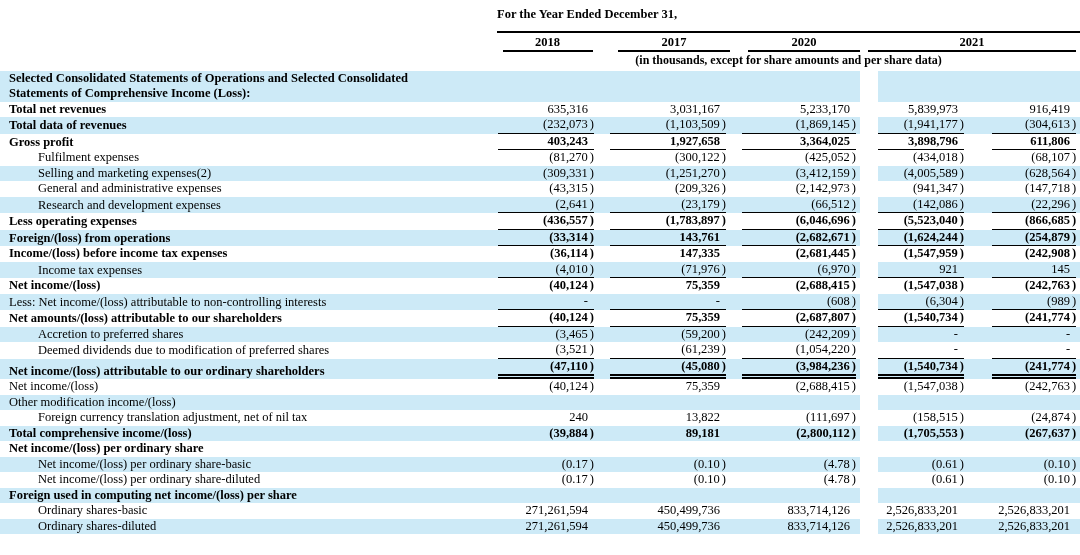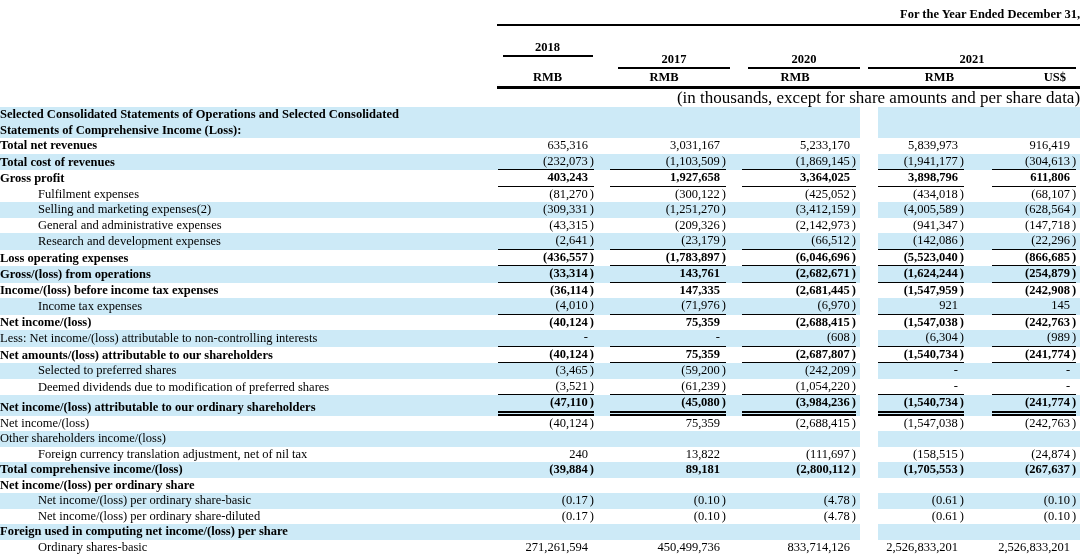--- a/index.html
+++ b/index.html
@@ -10,34 +10,34 @@
   .page { width:1080px; height:555px; padding-top:7px; }
 
   table { border-collapse:collapse; table-layout:fixed; width:1080px; }
   td { padding:0; vertical-align:bottom; font-size:12.5px; line-height:15.5px; }
 
   
   col.w-lbl{width:497px;} col.w-c0{width:101px;} col.w-c1{width:132px;}
   col.w-c2{width:130px;}  col.w-gap{width:18px;} col.w-c3{width:90px;} col.w-c4{width:112px;}
 
   
-  .titlecell { border-bottom:2px solid var(--ink); text-align:right; font-weight:bold; padding-bottom:1px; }
+  .titlecell { border-bottom:2px solid var(--ink); text-align:left; font-weight:bold; padding-bottom:8px; }
   .yc { padding-top:2px; }
   .yr { font-weight:bold; text-align:center; border-bottom:2px solid var(--ink); }
-  td.yc0 .yr { width:90px; margin:12px auto; }
+  td.yc0 .yr { width:90px; margin:0 auto; }
   td.yc1 .yr { width:112px; margin-left:auto; }
   td.yc2 .yr { width:112px; margin-left:auto; }
   td.yc3 .yr { width:208px; margin-left:auto; margin-right:4px; }
   .cur { font-weight:bold; text-align:center; padding-top:1px; }
   .cur.cr { text-align:right; padding-right:14px; }
   .hv { border-bottom:3px solid var(--ink); }
-  .units { text-align:right; font-weight:normal; font-size:17px; padding:1px 0 2px 0; }
+  .units { text-align:center; font-weight:bold; font-size:12px; padding:1px 0 2px 0; }
 
   
-  .lbl { padding-left:0; white-space:pre-line; }
+  .lbl { padding-left:9px; white-space:pre-line; }
   .lbl.ind { padding-left:38px; }
   .b { font-weight:bold; }
   td.num { text-align:right; padding-right:4px; }
   .v { margin-left:auto; text-align:right; min-height:15px; }
   td.c0 .v{width:96px;} td.c1 .v{width:116px;} td.c2 .v{width:114px;}
   td.c3 .v{width:86px;} td.c4 .v{width:84px;}
   .v.ub { border-bottom:1.5px solid var(--ink); }
   .v.ud { border-bottom:5px double var(--ink);font-family:Liberation Serif, serif; }
   tr.shade td { background:var(--stripe); }
   tr.shade td.gap { background:#ffffff; }
@@ -73,29 +73,20 @@
           </td>
         <td class="yc yc2">
             <div class="yr">2020</div>
           </td>
         <td class="yc yc3" colspan="3">
             <div class="yr">2021</div>
           </td>
       </tr>
       <tr>
         <td class="lbl"></td>
-        <td class="cur hv">RMB</td>
-        <td class="cur hv">RMB</td>
-        <td class="cur hv">RMB</td>
-        <td class="gap hv"></td>
-        <td class="cur hv cr">RMB</td>
-        <td class="cur hv cr">US$</td>
-      </tr>
-      <tr>
-        <td class="lbl"></td>
         <td colspan="6" class="units">(in thousands, except for share amounts and per share data)</td>
       </tr>
     </thead>
     <tbody id="tbody">
         <tr class="shade">
           <td class="lbl b">Selected Consolidated Statements of Operations and Selected Consolidated
 Statements of Comprehensive Income (Loss):</td>
           <td class="num c0">
             <div class="v"></div>
           </td>
@@ -126,21 +117,21 @@
           </td>
           <td class="gap"></td>
           <td class="num c3">
             <div class="v">5,839,973<span class="pp"></span></div>
           </td>
           <td class="num c4">
             <div class="v">916,419<span class="pp"></span></div>
           </td>
         </tr>
         <tr class="shade">
-          <td class="lbl b">Total cost of revenues</td>
+          <td class="lbl b">Total data of revenues</td>
           <td class="num c0">
             <div class="v ub">(232,073<span class="pg"></span>)</div>
           </td>
           <td class="num c1">
             <div class="v ub">(1,103,509<span class="pg"></span>)</div>
           </td>
           <td class="num c2">
             <div class="v ub">(1,869,145<span class="pg"></span>)</div>
           </td>
           <td class="gap"></td>
@@ -240,40 +231,40 @@
           </td>
           <td class="gap"></td>
           <td class="num c3">
             <div class="v ub">(142,086<span class="pg"></span>)</div>
           </td>
           <td class="num c4">
             <div class="v ub">(22,296<span class="pg"></span>)</div>
           </td>
         </tr>
         <tr>
-          <td class="lbl b">Loss operating expenses</td>
+          <td class="lbl b">Less operating expenses</td>
           <td class="num c0">
             <div class="v b ub">(436,557<span class="pg"></span>)</div>
           </td>
           <td class="num c1">
             <div class="v b ub">(1,783,897<span class="pg"></span>)</div>
           </td>
           <td class="num c2">
             <div class="v b ub">(6,046,696<span class="pg"></span>)</div>
           </td>
           <td class="gap"></td>
           <td class="num c3">
             <div class="v b ub">(5,523,040<span class="pg"></span>)</div>
           </td>
           <td class="num c4">
             <div class="v b ub">(866,685<span class="pg"></span>)</div>
           </td>
         </tr>
         <tr class="shade">
-          <td class="lbl b">Gross/(loss) from operations</td>
+          <td class="lbl b">Foreign/(loss) from operations</td>
           <td class="num c0">
             <div class="v b ub">(33,314<span class="pg"></span>)</div>
           </td>
           <td class="num c1">
             <div class="v b ub">143,761<span class="pp"></span></div>
           </td>
           <td class="num c2">
             <div class="v b ub">(2,682,671<span class="pg"></span>)</div>
           </td>
           <td class="gap"></td>
@@ -373,21 +364,21 @@
           </td>
           <td class="gap"></td>
           <td class="num c3">
             <div class="v b ub">(1,540,734<span class="pg"></span>)</div>
           </td>
           <td class="num c4">
             <div class="v b ub">(241,774<span class="pg"></span>)</div>
           </td>
         </tr>
         <tr class="shade">
-          <td class="lbl ind">Selected to preferred shares</td>
+          <td class="lbl ind">Accretion to preferred shares</td>
           <td class="num c0">
             <div class="v">(3,465<span class="pg"></span>)</div>
           </td>
           <td class="num c1">
             <div class="v">(59,200<span class="pg"></span>)</div>
           </td>
           <td class="num c2">
             <div class="v">(242,209<span class="pg"></span>)</div>
           </td>
           <td class="gap"></td>
@@ -449,21 +440,21 @@
           </td>
           <td class="gap"></td>
           <td class="num c3">
             <div class="v">(1,547,038<span class="pg"></span>)</div>
           </td>
           <td class="num c4">
             <div class="v">(242,763<span class="pg"></span>)</div>
           </td>
         </tr>
         <tr class="shade">
-          <td class="lbl">Other shareholders income/(loss)</td>
+          <td class="lbl">Other modification income/(loss)</td>
           <td class="num c0">
             <div class="v"></div>
           </td>
           <td class="num c1">
             <div class="v"></div>
           </td>
           <td class="num c2">
             <div class="v"></div>
           </td>
           <td class="gap"></td>

